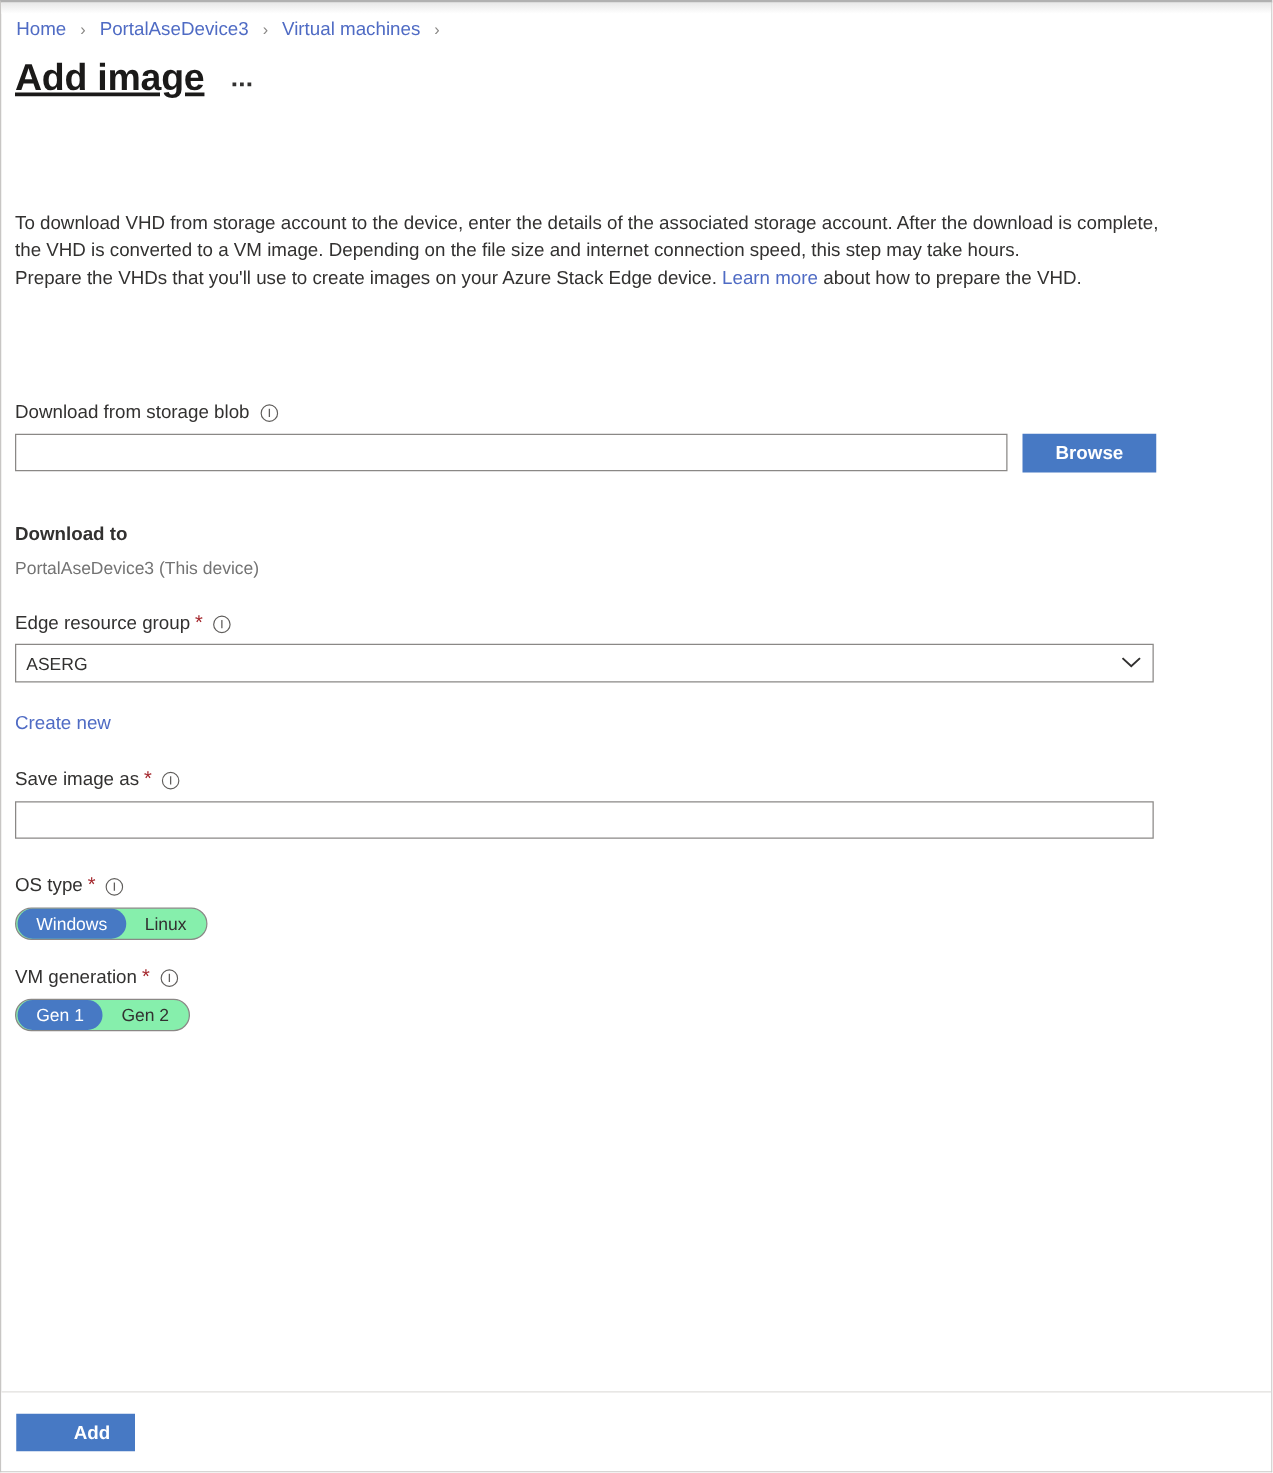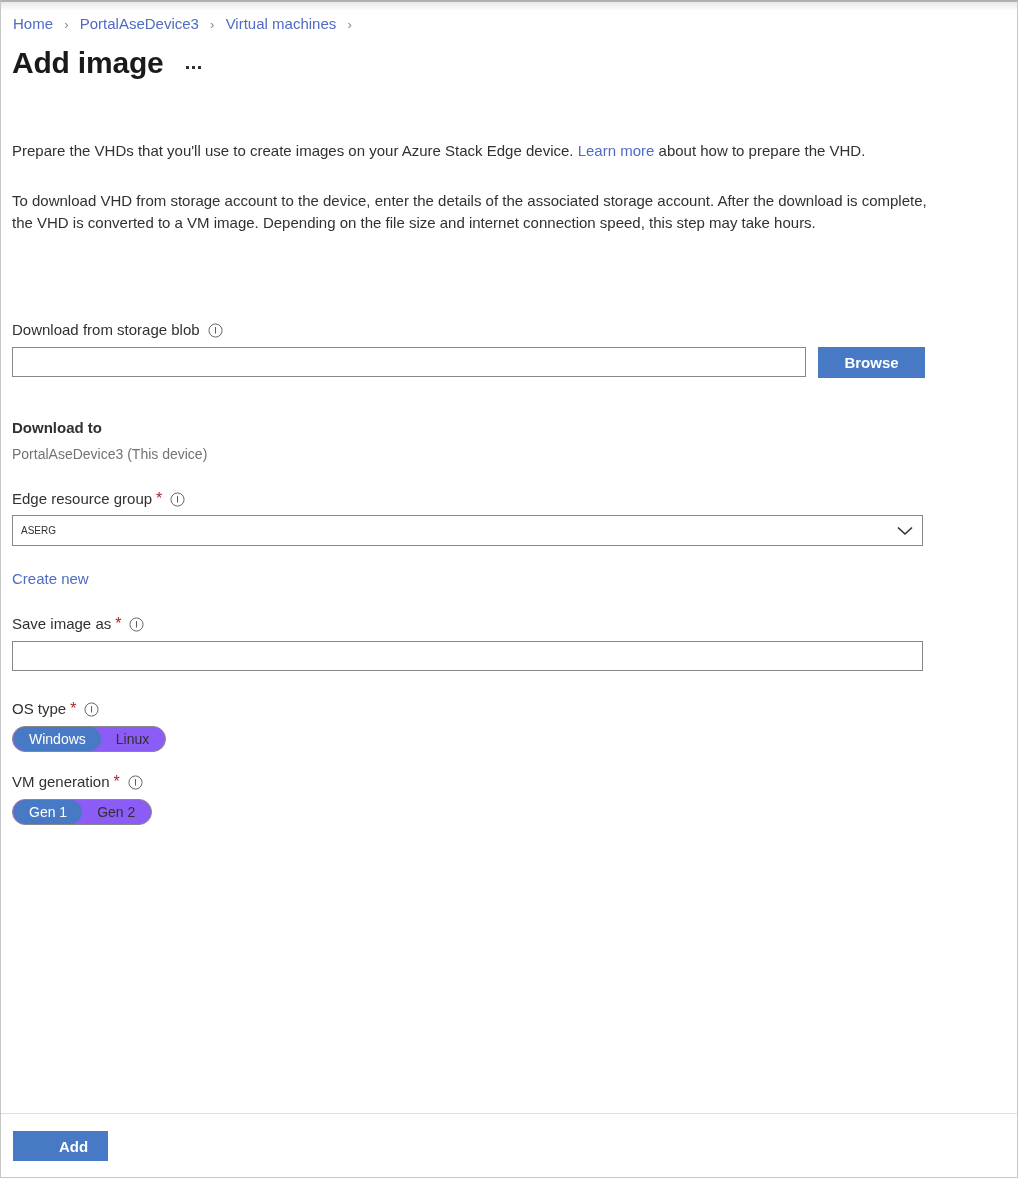--- a/index.html
+++ b/index.html
@@ -58,20 +58,21 @@
     top: 42px;
     display: flex;
     align-items: center;
   }
   .page-title {
     font-size: 30px;
     font-weight: 600;
     letter-spacing: -0.2px;
     color: #1b1a19;
     line-height: 38px;
+    text-decoration: underline;
   }
   .ellipsis-btn {
     margin-left: 20px;
     margin-top: 9px;
     display: flex;
     gap: 3px;
     cursor: pointer;
     padding: 4px 2px;
   }
   .ellipsis-btn span {
@@ -163,21 +164,21 @@
     height: 31px;
     margin-top: 6px;
   }
   .select-box {
     width: 100%;
     height: 100%;
     box-sizing: border-box;
     border: 1px solid #8a8886;
     background: #ffffff;
     font-family: "Liberation Sans", sans-serif;
-    font-size: 10px;
+    font-size: 14px;
     color: #323130;
     padding: 0 30px 0 8px;
     display: flex;
     align-items: center;
     cursor: pointer;
   }
   .chevron {
     position: absolute;
     right: 10px;
     top: 50%;
@@ -207,21 +208,21 @@
   }
 
   
   .pill-group {
     display: inline-flex;
     align-items: center;
     border: 1px solid #8a8886;
     border-radius: 16px;
     padding: 1px;
     margin-top: 7px;
-    background: #8b5cf6;
+    background: #86efac;
     height: 26px;
     box-sizing: border-box;
   }
   .pill {
     border-radius: 14px;
     height: 24px;
     display: flex;
     align-items: center;
     justify-content: center;
     padding: 0 15px;
@@ -289,23 +290,23 @@
     <div class="page-title">Add image</div>
     <div class="ellipsis-btn">
       <span></span>
       <span></span>
       <span></span>
     </div>
   </div>
 
   <div class="content">
 
+    <p class="para second">To download VHD from storage account to the device, enter the details of the associated storage account. After the download is complete, the VHD is converted to a VM image. Depending on the file size and internet connection speed, this step may take hours.</p>
+
     <p class="para"><span>Prepare the VHDs that you'll use to create images on your Azure Stack Edge device. </span><a class="inline-link">Learn more</a><span> about how to prepare the VHD.</span></p>
-
-    <p class="para second">To download VHD from storage account to the device, enter the details of the associated storage account. After the download is complete, the VHD is converted to a VM image. Depending on the file size and internet connection speed, this step may take hours.</p>
 
     <div class="blk-blob">
       <div class="field-label">
         <span>Download from storage blob</span>
         <span class="info-icon">
           <svg width="15" height="15" viewBox="0 0 16 16">
             <circle cx="8" cy="8" r="7" fill="none" stroke="#605e5c" stroke-width="1"></circle>
             <rect x="7.45" y="4.3" width="1.1" height="7" fill="#605e5c"></rect>
           </svg>
         </span>

